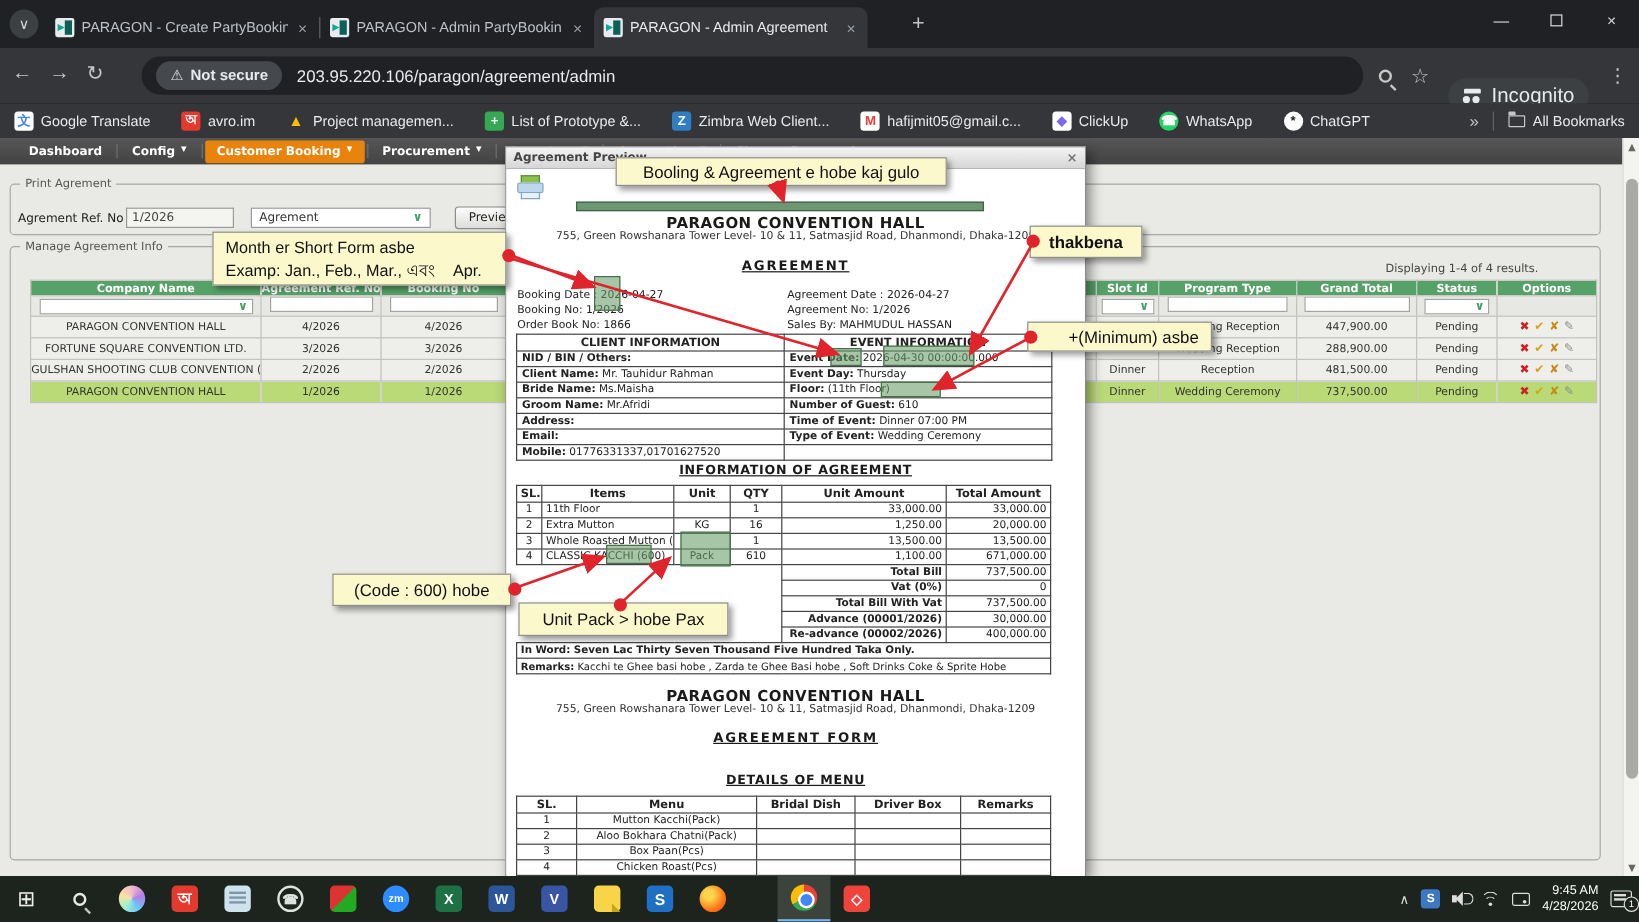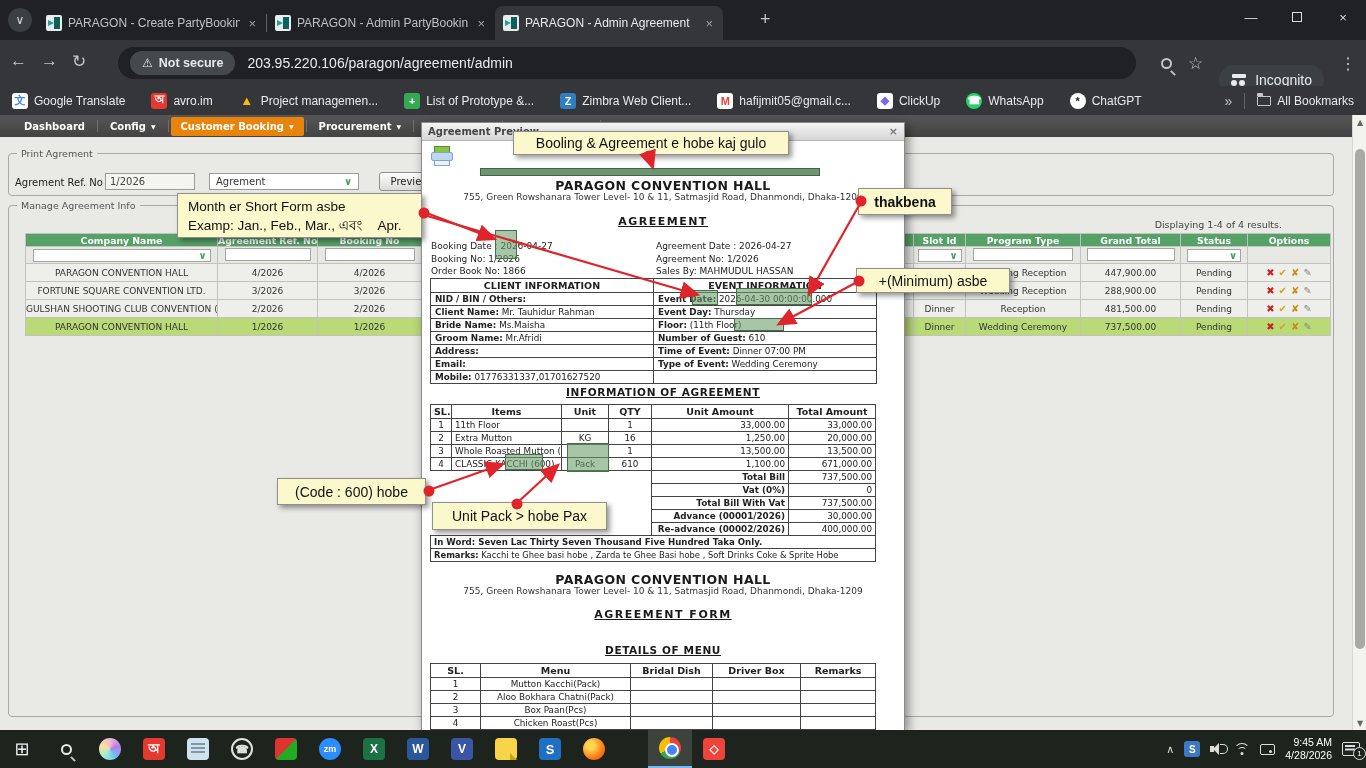--- a/index.html
+++ b/index.html
@@ -26,21 +26,21 @@
   .toolbar{position:absolute;left:0;top:40px;width:1366px;height:46px;background:#35363a;}
   .navicons{position:absolute;left:10px;top:11px;display:flex;gap:14px;color:#c4c7c5;font-size:17px;}
   .omnibox{position:absolute;left:118px;top:7px;width:1018px;height:32px;border-radius:16px;background:#202124;display:flex;align-items:center;padding:0 12px;}
   .chip{display:flex;align-items:center;gap:6px;background:#45484d;border-radius:13px;height:24px;padding:0 12px;color:#e8eaed;font-size:12.5px;font-weight:bold;}
   .chip .warn{font-weight:normal;font-size:12px;color:#e8eaed;}
   .url{color:#e8eaed;font-size:14px;margin-left:12px;white-space:nowrap;}
   .mag{width:11px;height:11px;border:2px solid #c4c7c5;border-radius:50%;position:relative;display:inline-block;}
   .mag::after{content:"";position:absolute;left:9px;top:10px;width:2px;height:6px;background:#c4c7c5;transform:rotate(-45deg);}
   .tb-right{position:absolute;right:10px;top:7px;display:flex;align-items:center;gap:16px;height:32px;}
   .star{color:#c4c7c5;font-size:17px;}
-  .incog{display:flex;align-items:center;gap:8px;background:#3c4043;border-radius:16px;height:30px;padding:0 12px;color:#e8eaed;font-size:14px;margin-top:33px;}
+  .incog{display:flex;align-items:center;gap:8px;background:#3c4043;border-radius:16px;height:30px;padding:0 12px;color:#e8eaed;font-size:17px;margin-top:33px;}
   .spy{width:16px;height:12px;position:relative;}
   .spy::before{content:"";position:absolute;left:1px;top:0;width:14px;height:4px;background:#e8eaed;border-radius:1px;}
   .spy::after{content:"";position:absolute;left:0;top:6px;width:6px;height:6px;border-radius:50%;background:#e8eaed;box-shadow:8px 0 0 #e8eaed;}
   .dots3{color:#c4c7c5;font-size:16px;}
 
   .bookbar{position:absolute;left:0;top:86px;width:1366px;height:29px;background:#35363a;display:flex;align-items:center;padding:0 12px;gap:26px;color:#e8eaed;font-size:12px;}
   .bm{display:flex;align-items:center;gap:6px;white-space:nowrap;}
   .bicon{width:16px;height:16px;border-radius:3px;display:flex;align-items:center;justify-content:center;font-size:11px;font-weight:bold;}
   .bi0{background:#fff;color:#4285f4;} .bi1{background:#e4392f;color:#fff;}
   .bi2{background:transparent;color:#fbbc04;font-size:13px;} .bi3{background:#34a853;color:#fff;}
@@ -48,21 +48,21 @@
   .bi6{background:#fff;color:#7b68ee;} .bi7{background:#25d366;color:#fff;border-radius:50%;}
   .bi8{background:#fff;color:#202123;border-radius:50%;}
   .bm-right{margin-left:auto;display:flex;align-items:center;gap:12px;}
   .bm-sep{width:1px;height:16px;background:#5f6368;}
   .folder{width:14px;height:10px;border:1.5px solid #c4c7c5;border-radius:1px;position:relative;}
   .folder::before{content:"";position:absolute;left:-1px;top:-4px;width:6px;height:3px;background:#c4c7c5;border-radius:1px 1px 0 0;}
 
   
   .page{position:absolute;left:0;top:115px;width:1366px;height:615px;background:#e9e9e6;font-family:"DejaVu Sans",sans-serif;}
   .appnav{position:absolute;left:0;top:0;width:1366px;height:22px;background:linear-gradient(#565656,#434343);display:flex;align-items:center;padding-left:14px;color:#fff;font-size:10px;font-weight:bold;z-index:5;}
-  .nav-item{padding:4px 10px;display:flex;align-items:center;gap:5px;white-space:nowrap;}
+  .nav-item{padding:4px 10px;display:flex;gap:5px;white-space:nowrap;}
   .nav-item.active{background:#e8830c;border-radius:2px;}
   .nav-caret{font-size:6px;}
   .nav-sep{width:1px;height:12px;background:#6f6f6f;margin:0 2px;}
 
   fieldset.fs{position:absolute;border:1px solid #a9a9a4;border-radius:4px;background:transparent;}
   fieldset.fs legend{font-size:9.5px;color:#555;padding:0 4px;margin-left:8px;}
   .fs-print{left:8px;top:33px;width:1326px;height:48px;}
   .fs-manage{left:8px;top:85px;width:1326px;height:517px;}
   .print-label{position:absolute;left:6px;top:18px;font-size:10px;color:#222;}
   .print-input{position:absolute;left:96px;top:14px;width:90px;height:17px;border:1px solid #9a9a9a;background:#f4f4f1;font-size:10px;color:#444;padding:0 4px;font-family:"DejaVu Sans",sans-serif;}
@@ -625,21 +625,21 @@
       <div class="gbox" style="left:495px;top:115px;width:22px;height:29px;"></div>
       <div class="gbox" style="left:692px;top:175px;width:26px;height:15px;"></div>
       <div class="gbox" style="left:736px;top:173px;width:76px;height:17px;"></div>
       <div class="gbox" style="left:734px;top:203px;width:50px;height:13px;"></div>
       <div class="gbox" style="left:505px;top:339px;width:38px;height:16px;"></div>
       <div class="gbox" style="left:567px;top:328px;width:42px;height:29px;"></div>
 
       <div class="callout" style="left:177px;top:78px;width:245px;height:45px;font-size:13.5px;line-height:19px;"><span>Month er Short Form asbe</span><span>Examp: Jan., Feb., Mar., এবং    Apr.</span></div>
       <div class="callout center" style="left:513px;top:16px;width:276px;height:24px;"><span>Booling &amp; Agreement e hobe kaj gulo</span></div>
       <div class="callout center" style="left:858px;top:73px;width:94px;height:27px;font-weight:bold;"><span>thakbena</span></div>
-      <div class="callout center" style="left:856px;top:153px;width:154px;height:25px;"><span>+(Minimum) asbe</span></div>
+      <div class="callout center" style="left:856px;top:153px;width:154px;height:25px;align-items:flex-end;"><span>+(Minimum) asbe</span></div>
       <div class="callout center" style="left:277px;top:363px;width:149px;height:27px;"><span>(Code : 600) hobe</span></div>
       <div class="callout center" style="left:432px;top:387px;width:175px;height:28px;"><span>Unit Pack &gt; hobe Pax</span></div>
 
       <svg class="arrows" viewBox="0 0 1366 615">
         <defs>
           <marker id="ah" orient="auto" markerWidth="9" markerHeight="8" refX="6.5" refY="4">
               <path d="M0,0L9,4L0,8Z" fill="#e0242b"></path>
             </marker>
         </defs>
         <g stroke="#e0242b" stroke-width="2.2" fill="none">

